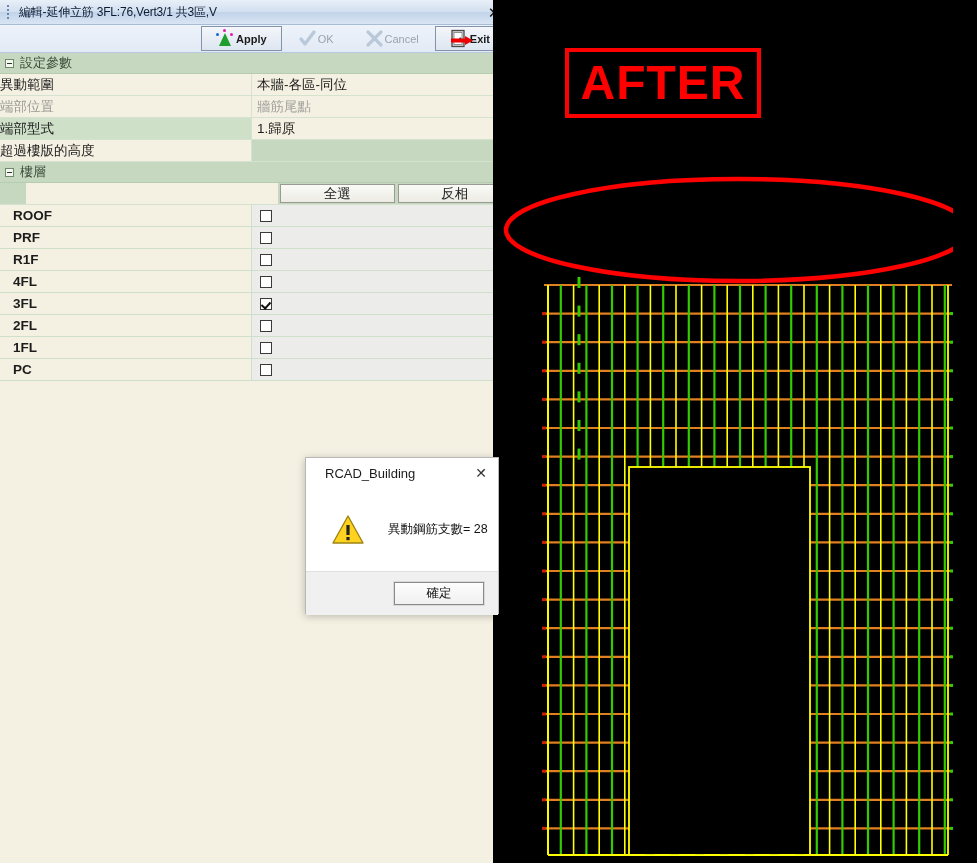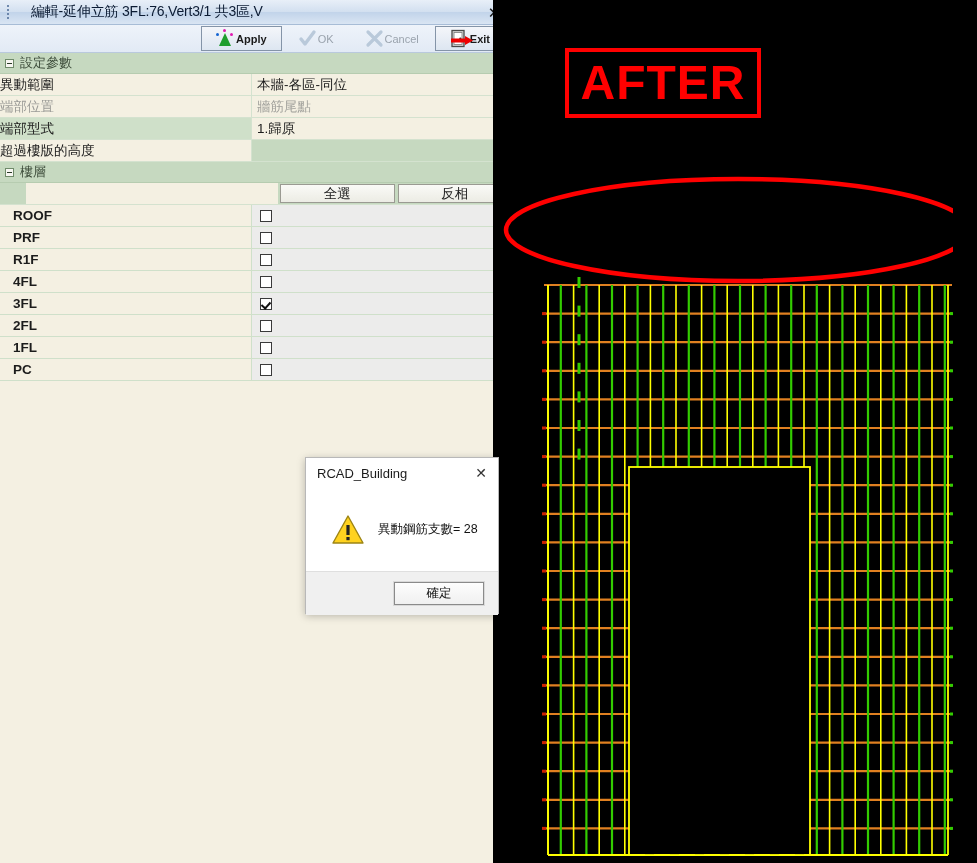--- a/index.html
+++ b/index.html
@@ -28,22 +28,22 @@
     display: flex; align-items: center;
   }
   .grip {
     width: 10px; height: 25px;
     display: flex; flex-direction: column;
     align-items: center; justify-content: center; gap: 2px;
     margin-left: 3px;
   }
   .grip i { display:block; width: 2px; height: 2px; background: #4b6a96; border-radius: 50%; }
   #title-text {
-    font-size: 14px; color: #0b1b33; white-space: nowrap;
-    letter-spacing: -0.2px; margin-left: 18px;
+    font-size: 12px; color: #0b1b33; white-space: nowrap;
+    letter-spacing: -0.2px; margin-left: 6px;
   }
   #title-close {
     position: absolute; right: 8px; top: 2px;
     width: 22px; height: 20px;
     display: flex; align-items: center; justify-content: center;
     font-size: 15px; color: #111; font-weight: 400; cursor: pointer;
     line-height: 1;
   }
 
   
@@ -177,30 +177,30 @@
     width: 194px; height: 157px;
     background: #fff;
     border: 1px solid #b8b8b8;
     box-shadow: 0 2px 8px rgba(0,0,0,.25);
     z-index: 40;
     font-family: "Liberation Sans", sans-serif;
   }
   #msg-title {
     height: 30px; display:flex; align-items:center;
     padding: 0 4px 0 11px; background:#fff;
-    font-size: 13px; color:#1c1c1c; position: relative;
+    font-size: 13px; color:#1c1c1c; position: relative; margin-left: 8px;
   }
   #msg-close {
     position:absolute; right:6px; top:4px; width:22px;height:22px;
     display:flex;align-items:center;justify-content:center;
     font-size:14px;color:#333; cursor:pointer; line-height:1;
   }
   #msg-body {
     height: 83px; display:flex; align-items:center;
-    padding-left: 26px; gap: 14px; background:#fff;
+    padding-left: 26px; gap: 24px; background:#fff;
   }
   .warn-ico { width: 32px; height: 30px; flex:0 0 32px; }
   #msg-text { font-size:12.5px; color:#111; }
   #msg-foot {
     height: 44px; background:#f0f0f0; border-top:1px solid #dfdfdf;
     display:flex; align-items:center; justify-content:flex-end; padding-right:14px;padding-left:31px;
   }
   #msg-ok {
     width: 90px; height: 23px;
     background: linear-gradient(to bottom,#fdfdfd,#f0f0f0);

